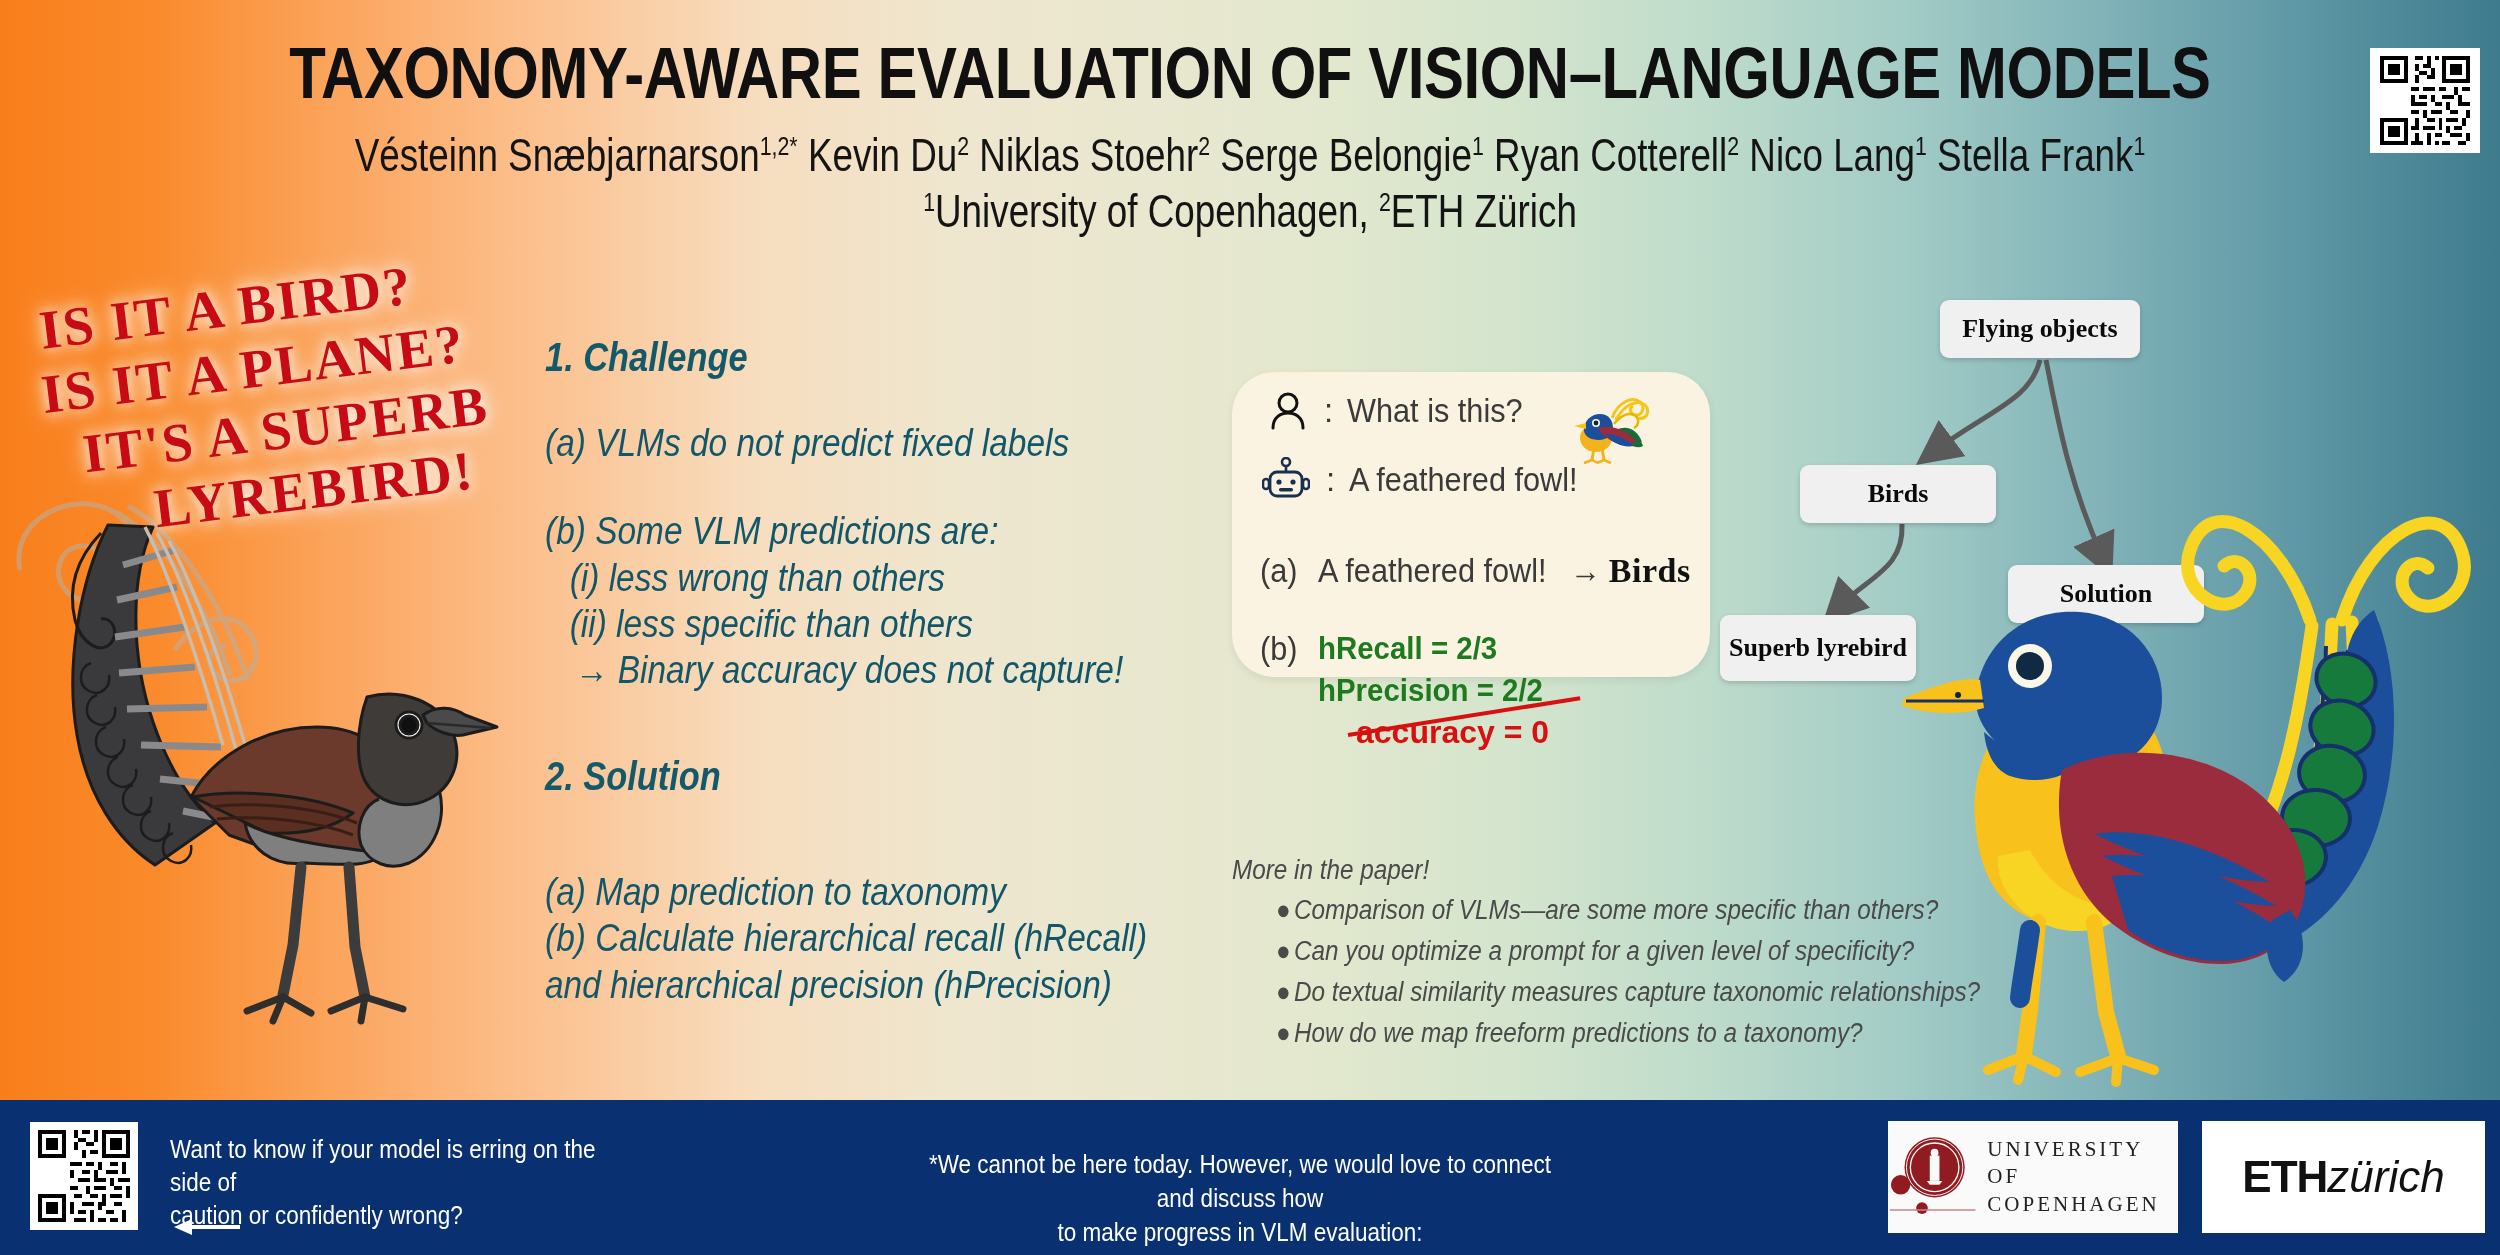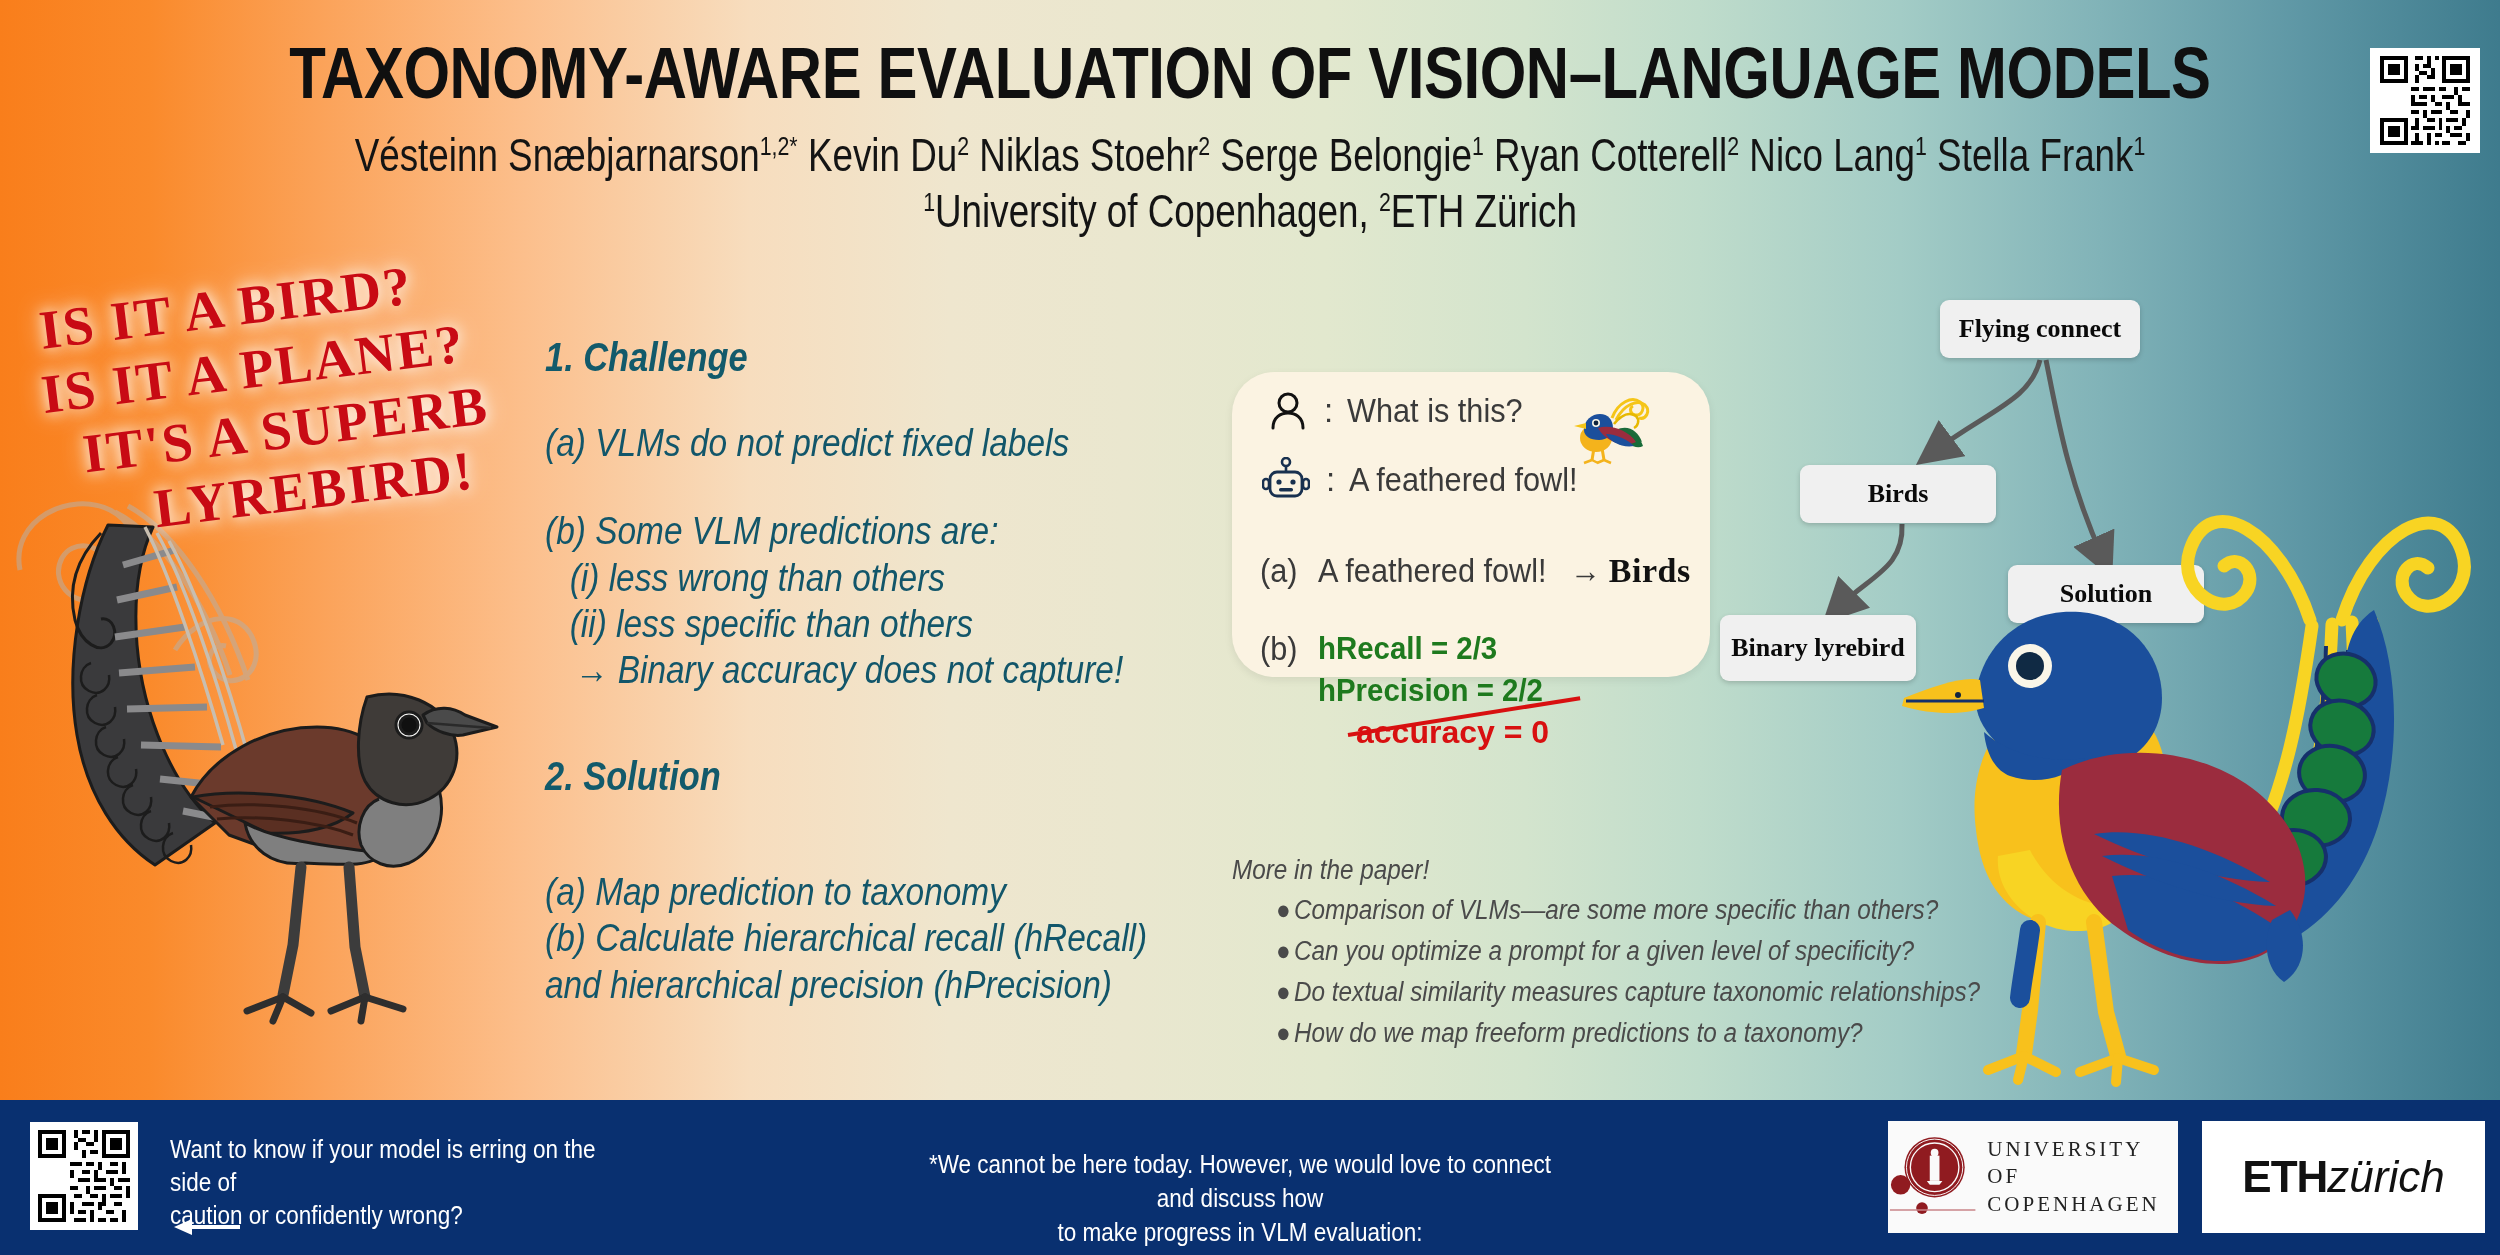--- a/index.html
+++ b/index.html
@@ -457,24 +457,24 @@
     <svg id="tax-svg" viewBox="0 0 560 420">
       <defs>
         <marker id="ah" markerWidth="9" markerHeight="9" refX="4" refY="4.5" orient="auto">
           <path d="M0 0 L9 4.5 L0 9 Z" fill="#5A5A5A"></path>
         </marker>
       </defs>
       <path d="M350 70 C340 110 300 120 246 160" fill="none" stroke="#5A5A5A" stroke-width="5" marker-end="url(#ah)"></path>
       <path d="M356 70 C368 130 378 190 412 266" fill="none" stroke="#5A5A5A" stroke-width="5" marker-end="url(#ah)"></path>
       <path d="M212 234 C214 278 180 286 150 316" fill="none" stroke="#5A5A5A" stroke-width="5" marker-end="url(#ah)"></path>
     </svg>
-    <div class="tax-box" id="tax-flying">Flying connect</div>
+    <div class="tax-box" id="tax-flying">Flying objects</div>
     <div class="tax-box" id="tax-birds">Birds</div>
     <div class="tax-box" id="tax-airplanes">Solution</div>
-    <div class="tax-box" id="tax-superb">Binary lyrebird</div>
+    <div class="tax-box" id="tax-superb">Superb lyrebird</div>
   </div>
 
   <svg id="bird-right" viewBox="0 0 620 620">
     <g>
 
       <g fill="none" stroke="#F8D423" stroke-width="13" stroke-linecap="round">
         <path d="M430 150 C400 60 330 20 310 80 C296 122 346 152 366 122 C378 104 360 82 344 96"></path>
         <path d="M462 150 C490 60 562 22 582 82 C596 124 546 154 526 124 C514 106 532 84 548 98"></path>
         <path d="M432 156 C420 240 406 320 368 392"></path>
         <path d="M452 154 C448 250 438 330 396 404"></path>

